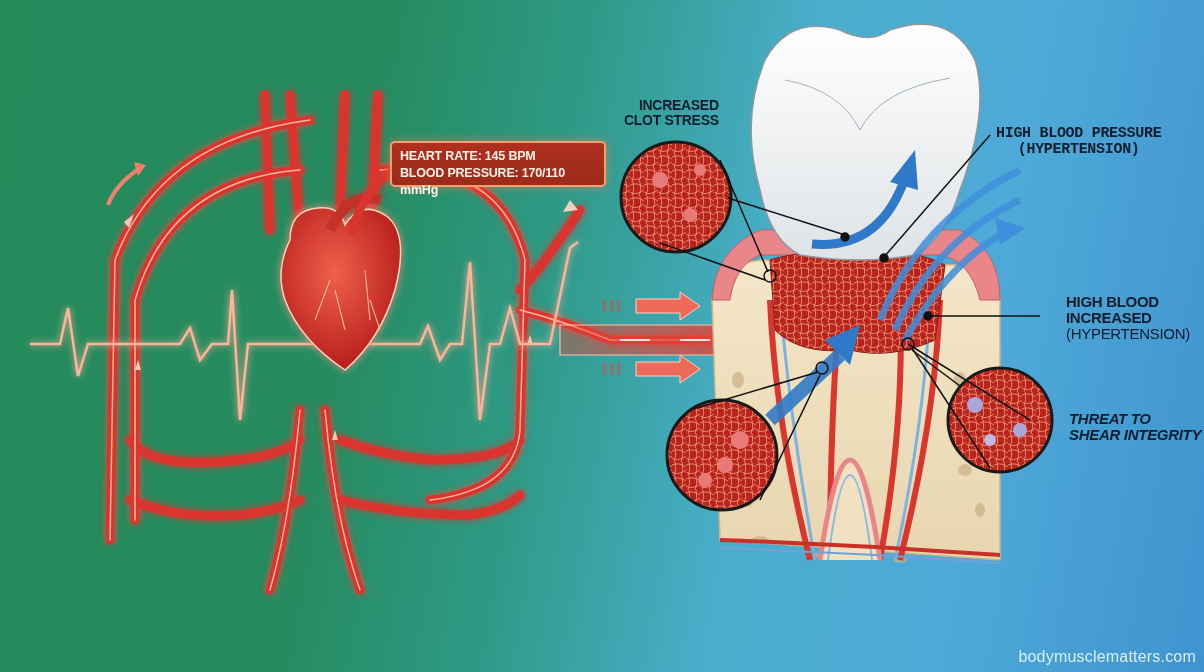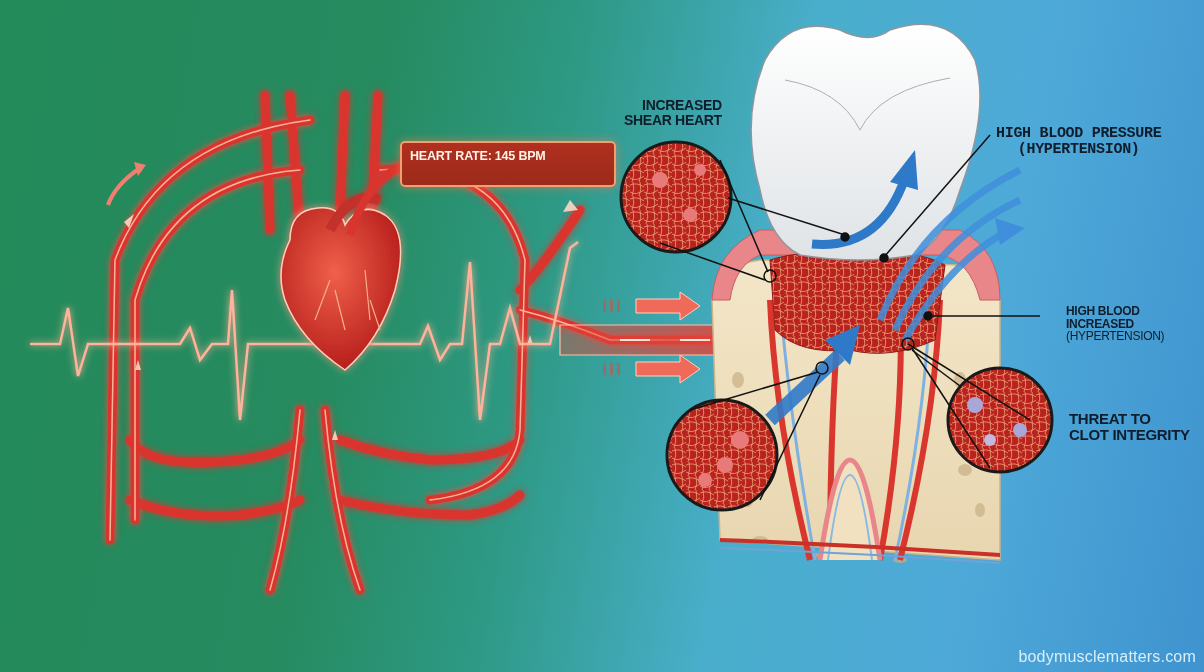--- a/index.html
+++ b/index.html
@@ -14,21 +14,21 @@
     letter-spacing: -0.3px; font-stretch: condensed;
   }
   .label span { display: block; }
   .label .light { font-weight: normal; }
   .vitals-box {
     position: absolute; left: 390px; top: 141px; width: 216px; height: 46px;
     background: linear-gradient(180deg, #b0301f, #9c2a1a);
     border: 2px solid #f0a070; border-radius: 5px;
     box-shadow: 0 0 10px rgba(255,120,80,0.6);
     color: #fff3e8; font-size: 12.5px; font-weight: bold; padding: 5px 8px;
-    box-sizing: border-box; line-height: 17px; letter-spacing: -0.2px; margin-left: 10px;
+    box-sizing: border-box; line-height: 17px; letter-spacing: -0.2px;
   }
   .watermark {
     position: absolute; right: 8px; bottom: 6px; color: #d8eef8;
     font-size: 16px; letter-spacing: 0.2px; text-align: center;
   }
 </style>
 </head>
 <body>
 
 <svg class="scene" viewBox="0 0 1204 672" xmlns="http://www.w3.org/2000/svg">
@@ -204,36 +204,37 @@
     <path d="M690 410 L818 372"></path>
     <path d="M760 500 L820 375"></path>
     <circle cx="908" cy="344" r="6"></circle>
     <path d="M960 386 L912 350"></path>
     <path d="M990 468 L912 348"></path>
   </g>
 </svg>
 
 <div class="vitals-box">
   <div>HEART RATE: 145 BPM</div>
+  <div>BLOOD PRESSURE: 170/110 mmHg</div>
 </div>
 
 <div class="label" style="left:624px; top:98px; font-size:14px; text-align:right;">
   <span>INCREASED</span>
-  <span>SHEAR HEART</span>
+  <span>CLOT STRESS</span>
 </div>
 
 <div class="label" style="left:996px; top:126px; font-size:15px; text-align:center;font-family:Liberation Mono, monospace;">
   <span>HIGH BLOOD PRESSURE</span>
   <span>(HYPERTENSION)</span>
 </div>
 
-<div class="label" style="left:1066px; top:305px; font-size:12px;">
+<div class="label" style="left:1066px; top:294px; font-size:15px;">
   <span>HIGH BLOOD</span>
   <span>INCREASED</span>
   <span class="light">(HYPERTENSION)</span>
 </div>
 
-<div class="label" style="left:1069px; top:411px; font-size:15px;">
+<div class="label" style="left:1069px; top:411px; font-size:15px;font-style:italic;">
   <span>THREAT TO</span>
-  <span>CLOT INTEGRITY</span>
+  <span>SHEAR INTEGRITY</span>
 </div>
 
 <div class="watermark">bodymusclematters.com</div>
 
 </body></html>

